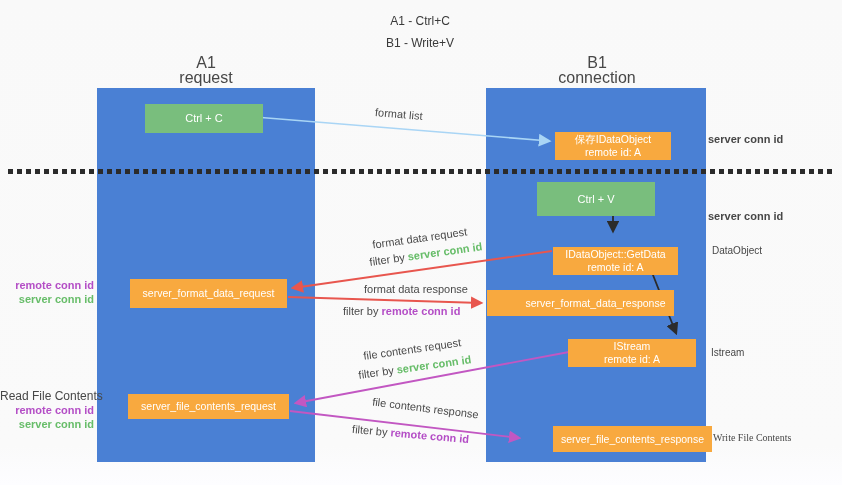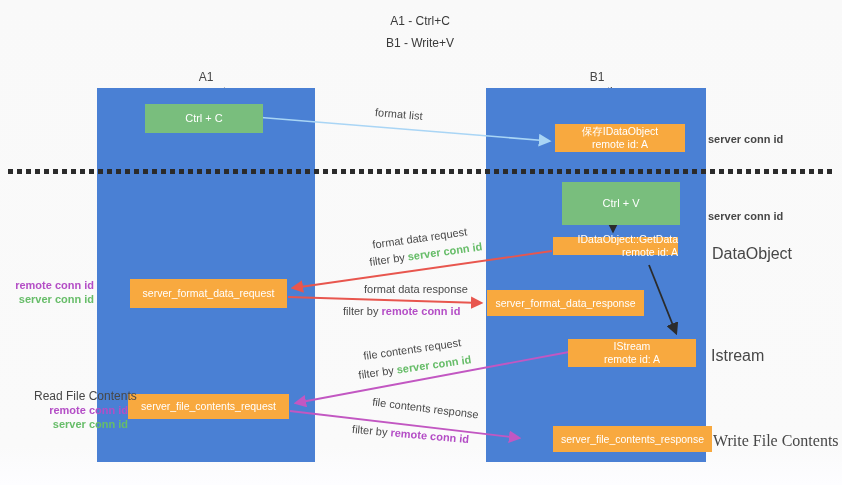--- a/index.html
+++ b/index.html
@@ -12,21 +12,21 @@
     width:842px;height:485px;
     background:linear-gradient(180deg,#f9f9f9 0%,#fafafa 92%,#fdfdff 100%);
     overflow:hidden;
   }
   .title{
     position:absolute;left:330px;top:10px;width:180px;
     text-align:center;font-size:12px;line-height:22px;color:#3a3a3a;
   }
   .col-header{
     position:absolute;width:218px;text-align:center;
-    font-size:12px;line-height:15px;color:#474747;margin-top:15px;
+    font-size:16px;line-height:15px;color:#474747;
   }
   .col{
     position:absolute;top:88px;height:374px;width:218px;
     background:#4a80d4;z-index:1;
   }
   .dotted-line{
     position:absolute;left:8px;top:169px;width:828px;height:5px;z-index:4;
     background:repeating-linear-gradient(90deg,#2b2b2b 0 5px,transparent 5px 9px);
   }
   .node{
@@ -38,21 +38,21 @@
   .node.orange{background:#f8a93f;font-size:10.5px;}
   svg.arrows{position:absolute;left:0;top:0;z-index:2;}
   .flow-label{
     position:absolute;z-index:3;white-space:nowrap;
     font-size:11px;color:#4a4a4a;
   }
   .green-id{color:#67bd69;font-weight:bold;}
   .purple-id{color:#b44ec6;font-weight:bold;}
   .side-label{
     position:absolute;z-index:3;white-space:nowrap;
-    font-size:16px;color:#474747;
+    font-size:10px;color:#474747;
   }
   .side-label.small{font-size:11px;}
   .left-stack{
     position:absolute;left:0;width:94px;text-align:right;z-index:3;
     font-size:11px;line-height:14px;white-space:nowrap;
   }
   .left-stack .plain{color:#474747;font-size:12px;}
 </style>
 </head>
 <body>
@@ -99,39 +99,39 @@
     <line x1="288" y1="297" x2="481" y2="303" stroke="#e8564e" stroke-width="1.8" marker-end="url(#m-red)"></line>
     <line x1="649" y1="265" x2="676" y2="333" stroke="#2b2b2b" stroke-width="1.8" marker-end="url(#m-black)"></line>
     <line x1="569" y1="352" x2="296" y2="403" stroke="#c257c2" stroke-width="1.8" marker-end="url(#m-mag)"></line>
     <line x1="290" y1="411" x2="519" y2="438" stroke="#c257c2" stroke-width="1.8" marker-end="url(#m-mag)"></line>
   </svg>
 
   <div class="node green" style="left:137px;top:104px;width:118px;height:29px;">
     <span>Ctrl + C</span>
   </div>
 
-  <div class="node orange" style="left:555px;top:124px;width:130px;height:28px;">
+  <div class="node orange" style="left:555px;top:132px;width:116px;height:28px;">
     <span>保存IDataObject</span>
     <span>remote id: A</span>
   </div>
 
-  <div class="node green" style="left:554px;top:182px;width:118px;height:43px;">
+  <div class="node green" style="left:529px;top:182px;width:118px;height:34px;">
     <span>Ctrl + V</span>
   </div>
 
-  <div class="node orange" style="left:553px;top:237px;width:125px;height:18px;align-items:flex-end;">
+  <div class="node orange" style="left:553px;top:247px;width:125px;height:28px;">
     <span>IDataObject::GetData</span>
     <span>remote id: A</span>
   </div>
 
   <div class="node orange" style="left:130px;top:279px;width:157px;height:29px;">
     <span>server_format_data_request</span>
   </div>
 
-  <div class="node orange" style="left:487px;top:290px;width:157px;height:26px;">
+  <div class="node orange" style="left:487px;top:290px;width:157px;height:26px;padding-left:30px;">
     <span>server_format_data_response</span>
   </div>
 
   <div class="node orange" style="left:568px;top:339px;width:128px;height:28px;">
     <span>IStream</span>
     <span>remote id: A</span>
   </div>
 
   <div class="node orange" style="left:128px;top:394px;width:161px;height:25px;">
     <span>server_file_contents_request</span>
@@ -170,19 +170,19 @@
   <div class="side-label small green-id" style="left:708px;top:133px;">server conn id</div>
   <div class="side-label small green-id" style="left:708px;top:210px;">server conn id</div>
   <div class="side-label" style="left:712px;top:245px;">DataObject</div>
   <div class="side-label" style="left:711px;top:347px;">Istream</div>
   <div class="side-label" style="left:713px;top:432px;font-family:Liberation Serif, serif;">Write File Contents</div>
 
   <div class="left-stack" style="top:278px;">
     <div class="purple-id">remote conn id</div>
     <div class="green-id">server conn id</div>
   </div>
-  <div class="left-stack" style="top:389px;padding-left:34px;">
+  <div class="left-stack" style="top:389px;">
     <div class="plain">Read File Contents</div>
     <div class="purple-id">remote conn id</div>
     <div class="green-id">server conn id</div>
   </div>
 
 </div>
 
 </body></html>

